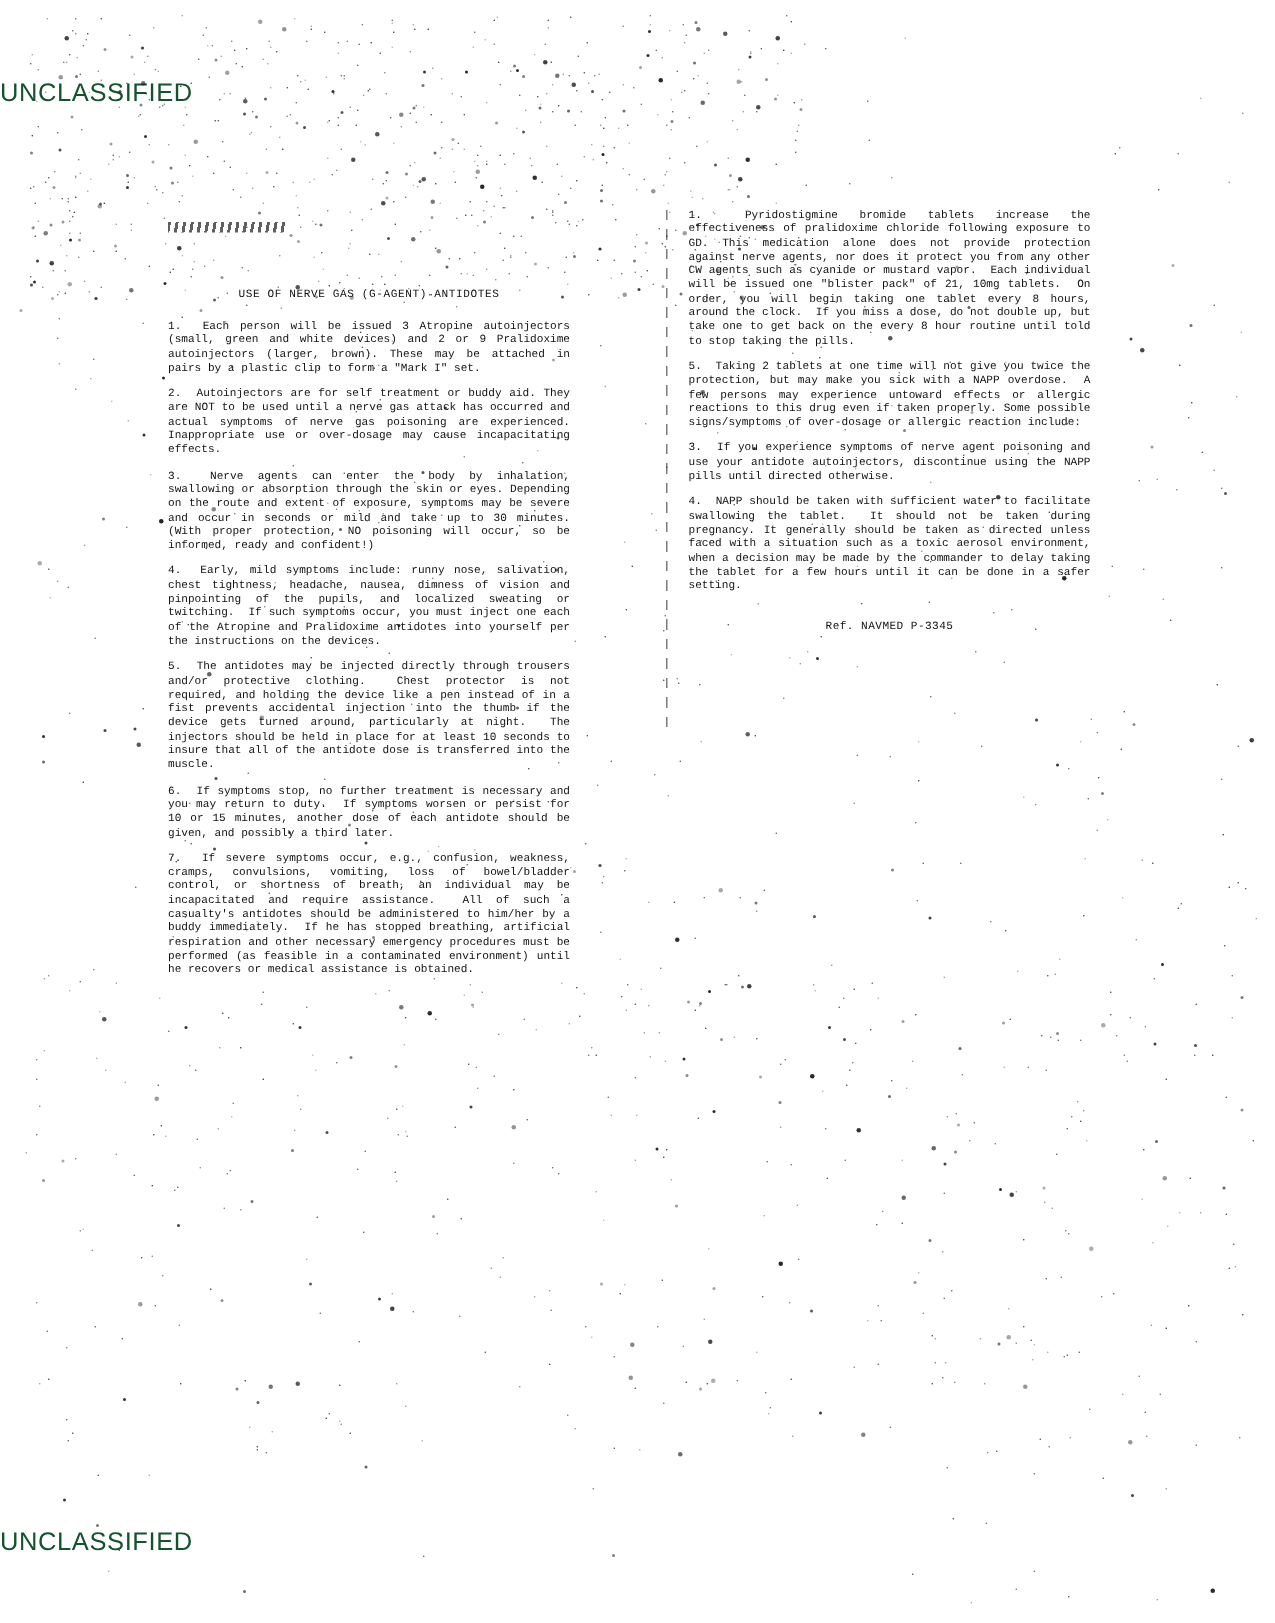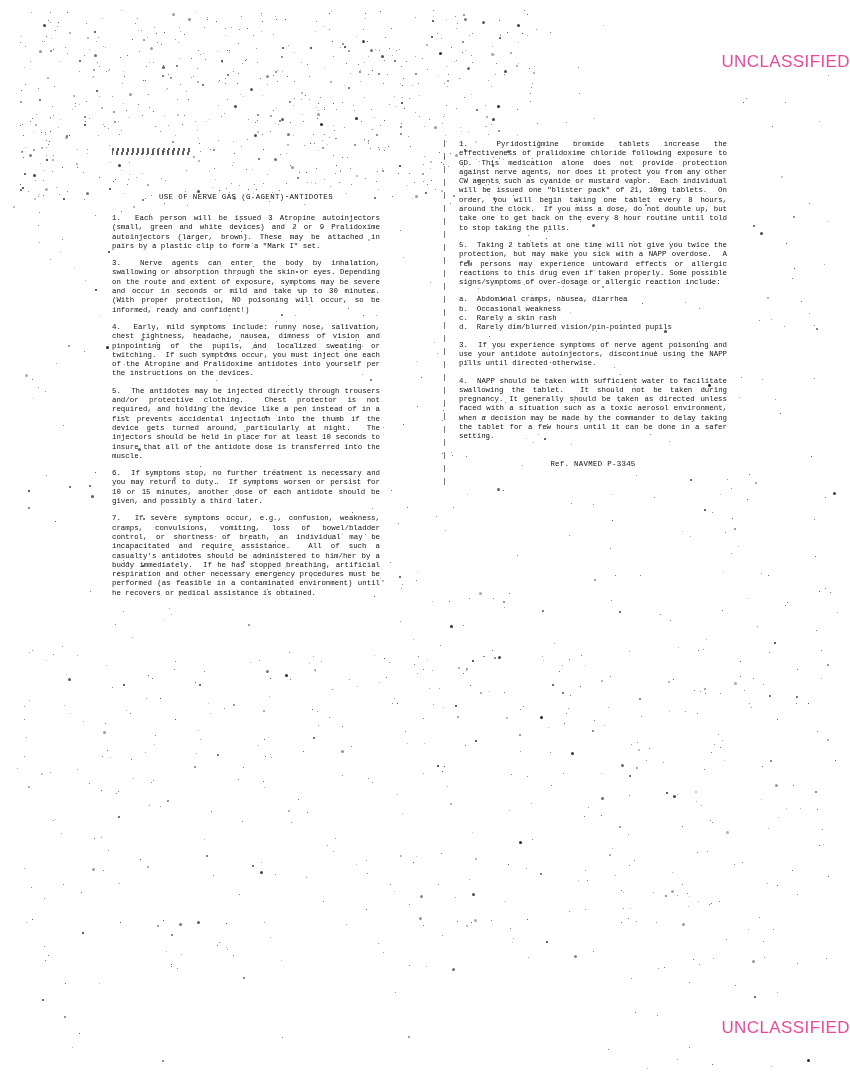--- a/index.html
+++ b/index.html
@@ -20,25 +20,25 @@
     position: absolute;
     inset: 0;
     background: #ffffff;
   }
 
   
   .class-banner {
     position: absolute;
     left: 0;
     width: 100%;
-    text-align: right;
+    text-align: left;
     font-family: "Liberation Sans", sans-serif;
     font-size: 17px;
     letter-spacing: 0.4px;
-    color: #ec4899;
+    color: #14532d;
   }
   #banner-top { top: 52px; }
   #banner-bottom { top: 1018px; }
 
   
   .speckle {
     position: absolute;
     inset: 0;
     pointer-events: none;
   }
@@ -145,36 +145,31 @@
   <div class="class-banner" id="banner-top">UNCLASSIFIED</div>
 
   <div class="fold-line dashed"></div>
   <div class="smudge"></div>
 
   <div class="doc-body">
 
     <div class="col" id="col-left">
       <div class="col-title">USE OF NERVE GAS (G-AGENT) ANTIDOTES</div>
       <div class="para">1.  Each person will be issued 3 Atropine autoinjectors (small, green and white devices) and 2 or 9 Pralidoxime autoinjectors (larger, brown). These may be attached in pairs by a plastic clip to form a "Mark I" set.</div>
+      <div class="para">2.  Autoinjectors are for self treatment or buddy aid. They are NOT to be used until a nerve gas attack has occurred and actual symptoms of nerve gas poisoning are experienced.  Inappropriate use or over-dosage may cause incapacitating effects.</div>
       <div class="para">3.  Nerve agents can enter the body by inhalation, swallowing or absorption through the skin or eyes. Depending on the route and extent of exposure, symptoms may be severe and occur in seconds or mild and take up to 30 minutes.  (With proper protection, NO poisoning will occur, so be informed, ready and confident!)</div>
       <div class="para">4.  Early, mild symptoms include: runny nose, salivation, chest tightness, headache, nausea, dimness of vision and pinpointing of the pupils, and localized sweating or twitching.  If such symptoms occur, you must inject one each of the Atropine and Pralidoxime antidotes into yourself per the instructions on the devices.</div>
       <div class="para">5.  The antidotes may be injected directly through trousers and/or protective clothing.  Chest protector is not required, and holding the device like a pen instead of in a fist prevents accidental injection into the thumb if the device gets turned around, particularly at night.  The injectors should be held in place for at least 10 seconds to insure that all of the antidote dose is transferred into the muscle.</div>
       <div class="para">6.  If symptoms stop, no further treatment is necessary and you may return to duty.  If symptoms worsen or persist for 10 or 15 minutes, another dose of each antidote should be given, and possibly a third later.</div>
       <div class="para">7.  If severe symptoms occur, e.g., confusion, weakness, cramps, convulsions, vomiting, loss of bowel/bladder control, or shortness of breath, an individual may be incapacitated and require assistance.  All of such a casualty's antidotes should be administered to him/her by a buddy immediately.  If he has stopped breathing, artificial respiration and other necessary emergency procedures must be performed (as feasible in a contaminated environment) until he recovers or medical assistance is obtained.</div>
     </div>
 
     <div class="col" id="col-right">
       <div class="para">1.  Pyridostigmine bromide tablets increase the effectiveness of pralidoxime chloride following exposure to GD. This medication alone does not provide protection against nerve agents, nor does it protect you from any other CW agents such as cyanide or mustard vapor.  Each individual will be issued one "blister pack" of 21, 10mg tablets.  On order, you will begin taking one tablet every 8 hours, around the clock.  If you miss a dose, do not double up, but take one to get back on the every 8 hour routine until told to stop taking the pills.</div>
       <div class="para">5.  Taking 2 tablets at one time will not give you twice the protection, but may make you sick with a NAPP overdose.  A few persons may experience untoward effects or allergic reactions to this drug even if taken properly. Some possible signs/symptoms of over-dosage or allergic reaction include:</div>
-      <div class="sublist">
-        <div class="subitem">a.  Abdominal cramps, nausea, diarrhea</div>
-        <div class="subitem">b.  Occasional weakness</div>
-        <div class="subitem">c.  Rarely a skin rash</div>
-        <div class="subitem">d.  Rarely dim/blurred vision/pin-pointed pupils</div>
-      </div>
       <div class="para">3.  If you experience symptoms of nerve agent poisoning and use your antidote autoinjectors, discontinue using the NAPP pills until directed otherwise.</div>
       <div class="para">4.  NAPP should be taken with sufficient water to facilitate swallowing the tablet.  It should not be taken during pregnancy. It generally should be taken as directed unless faced with a situation such as a toxic aerosol environment, when a decision may be made by the commander to delay taking the tablet for a few hours until it can be done in a safer setting.</div>
       <div class="ref">Ref. NAVMED P-3345</div>
     </div>
 
   </div>
 
   <div class="class-banner" id="banner-bottom">UNCLASSIFIED</div>
 
   <div class="speckle" id="speckle-layer">

